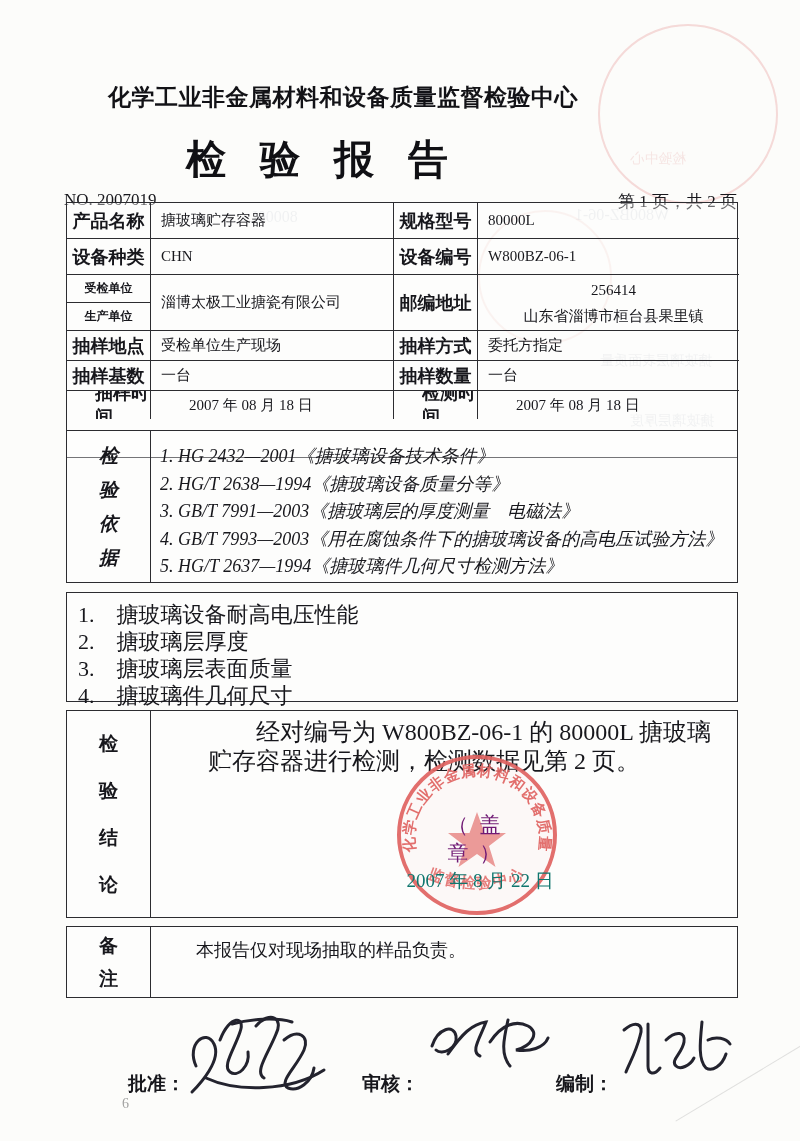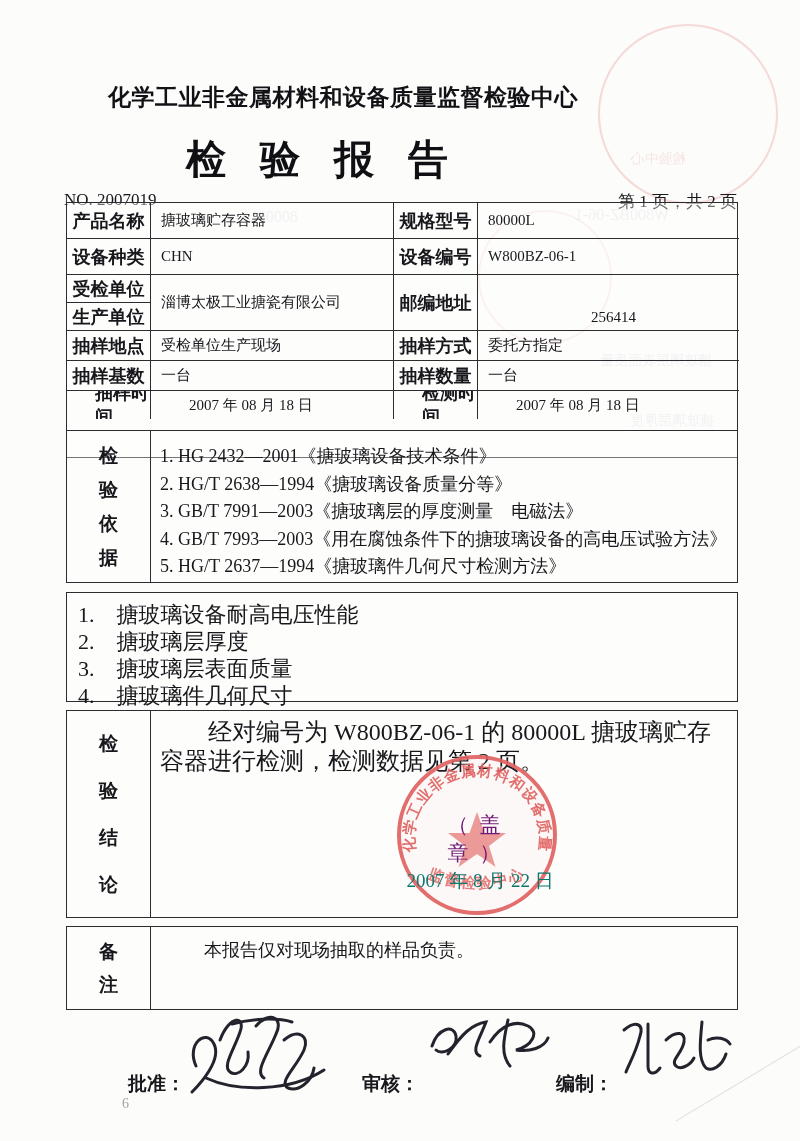--- a/index.html
+++ b/index.html
@@ -23,23 +23,23 @@
   
   .box{position:absolute;left:66px;width:672px;border:1.6px solid #2c2c30;box-sizing:border-box;background:rgba(255,255,255,0.35);}
   
   .info-grid{display:grid;grid-template-columns:84px 243px 84px 261px;grid-template-rows:36px 36px 56px 30px 30px 28px;}
   .cell{border-right:1.2px solid #2c2c30;border-bottom:1.2px solid #2c2c30;display:flex;align-items:center;box-sizing:border-box;overflow:hidden;}
   .cell.lastcol{border-right:none;}
   .cell.lastrow{border-bottom:none;margin-left:28px;}
   .lab{justify-content:center;font-family:"Liberation Sans","DejaVu Sans",sans-serif;font-weight:600;font-size:18px;}
   .val{padding-left:10px;font-size:15px;}
   .dbl{flex-direction:column;padding:0;align-items:stretch;}
-  .dbl .half{flex:1;display:flex;align-items:center;justify-content:center;font-family:"Liberation Sans","DejaVu Sans",sans-serif;font-weight:600;font-size:18px;}
+  .dbl .half{flex:1;display:flex;align-items:center;justify-content:center;font-family:"Liberation Sans","DejaVu Sans",sans-serif;font-weight:600;font-size:12px;}
   .dbl .half.first{border-bottom:1.2px solid #2c2c30;}
-  .val.twolines{flex-direction:row;align-items:flex-end;justify-content:center;line-height:26px;}
+  .val.twolines{flex-direction:column;align-items:center;justify-content:center;line-height:26px;}
   
   .section{display:flex;}
   .labcol{width:84px;border-right:1.2px solid #2c2c30;display:flex;align-items:center;justify-content:center;box-sizing:border-box;}
   .vlabel{width:26px;word-break:break-all;text-align:center;font-family:"Liberation Sans","DejaVu Sans",sans-serif;font-weight:600;font-size:19px;color:#17171c;}
   .lh-basis{line-height:34px;}
   .lh-items{line-height:26px;}
   .lh-concl{line-height:47px;}
   .lh-remark{line-height:33px;}
   .contentcol{flex:1;box-sizing:border-box;}
   .basis-content{padding:12px 8px 0 9px;font-size:18px;line-height:27.5px;}
@@ -93,39 +93,40 @@
     <div class="cell val lastcol">W800BZ-06-1</div>
 
     <div class="cell dbl">
       <div class="half first">受检单位</div>
       <div class="half">生产单位</div>
     </div>
     <div class="cell val">淄博太极工业搪瓷有限公司</div>
     <div class="cell lab">邮编地址</div>
     <div class="cell val lastcol twolines">
       <span>256414</span>
+      <span>山东省淄博市桓台县果里镇</span>
     </div>
 
     <div class="cell lab">抽样地点</div>
     <div class="cell val">受检单位生产现场</div>
     <div class="cell lab">抽样方式</div>
     <div class="cell val lastcol">委托方指定</div>
 
     <div class="cell lab">抽样基数</div>
     <div class="cell val">一台</div>
     <div class="cell lab">抽样数量</div>
     <div class="cell val lastcol">一台</div>
 
     <div class="cell lab lastrow">抽样时间</div>
     <div class="cell val lastrow">2007 年 08 月 18 日</div>
     <div class="cell lab lastrow">检测时间</div>
     <div class="cell val lastcol lastrow">2007 年 08 月 18 日</div>
   </div>
 
-  <div class="box section" style="top:430px;height:153px;">
+  <div class="box section" style="top:430px;height:153px;font-style:italic;">
     <div class="labcol">
       <div class="vlabel lh-basis">检验依据</div>
     </div>
     <div class="contentcol basis-content">
       <div>1. HG 2432—2001《搪玻璃设备技术条件》</div>
       <div>2. HG/T 2638—1994《搪玻璃设备质量分等》</div>
       <div>3. GB/T 7991—2003《搪玻璃层的厚度测量　电磁法》</div>
       <div>4. GB/T 7993—2003《用在腐蚀条件下的搪玻璃设备的高电压试验方法》</div>
       <div>5. HG/T 2637—1994《搪玻璃件几何尺寸检测方法》</div>
     </div>
@@ -133,21 +134,21 @@
 
   <div class="box section" style="top:592px;height:110px;">
     <div class="contentcol items-content">
       <div>1.　搪玻璃设备耐高电压性能</div>
       <div>2.　搪玻璃层厚度</div>
       <div>3.　搪玻璃层表面质量</div>
       <div>4.　搪玻璃件几何尺寸</div>
     </div>
   </div>
 
-  <div class="box section" style="top:710px;height:208px;">
+  <div class="box section" style="top:710px;height:208px;gap:48px;">
     <div class="labcol">
       <div class="vlabel lh-concl">检验结论</div>
     </div>
     <div class="contentcol">
       <div class="concl-text">经对编号为 W800BZ-06-1 的 80000L 搪玻璃贮存容器进行检测，检测数据见第 2 页。</div>
     </div>
   </div>
 
   <svg class="abs stamp-svg" viewBox="0 0 170 170">
     <circle cx="85" cy="85" r="78" fill="rgba(238,150,148,0.05)" stroke="#e06361" stroke-width="4"></circle>
@@ -157,21 +158,21 @@
       <textPath href="#arcTop" startOffset="50%" text-anchor="middle">化学工业非金属材料和设备质量</textPath>
     </text>
     <polygon points="85,62 92.5,83 114,83 97,96 103.5,117 85,104 66.5,117 73,96 56,83 77.5,83" fill="#e57f7c" opacity="0.85"></polygon>
     <text font-size="15" fill="#e06361" letter-spacing="2" font-family="Liberation Sans, sans-serif" font-weight="bold" opacity="0.9">
       <textPath href="#arcBottom" startOffset="50%" text-anchor="middle">监督检验中心</textPath>
     </text>
   </svg>
   <div class="abs stamp-note">（盖　章）</div>
   <div class="abs stamp-date">2007 年 8 月 22 日</div>
 
-  <div class="box section" style="top:926px;height:84px;gap:8px;">
+  <div class="box section" style="top:926px;height:72px;">
     <div class="labcol">
       <div class="vlabel lh-remark">备注</div>
     </div>
     <div class="contentcol">
       <div class="remark-text">本报告仅对现场抽取的样品负责。</div>
     </div>
   </div>
 
   <div class="abs sig-label" style="left:128px;">批准：</div>
   <svg class="abs sig-svg" style="left:178px;top:1006px;" width="160" height="92" viewBox="0 0 160 92">

